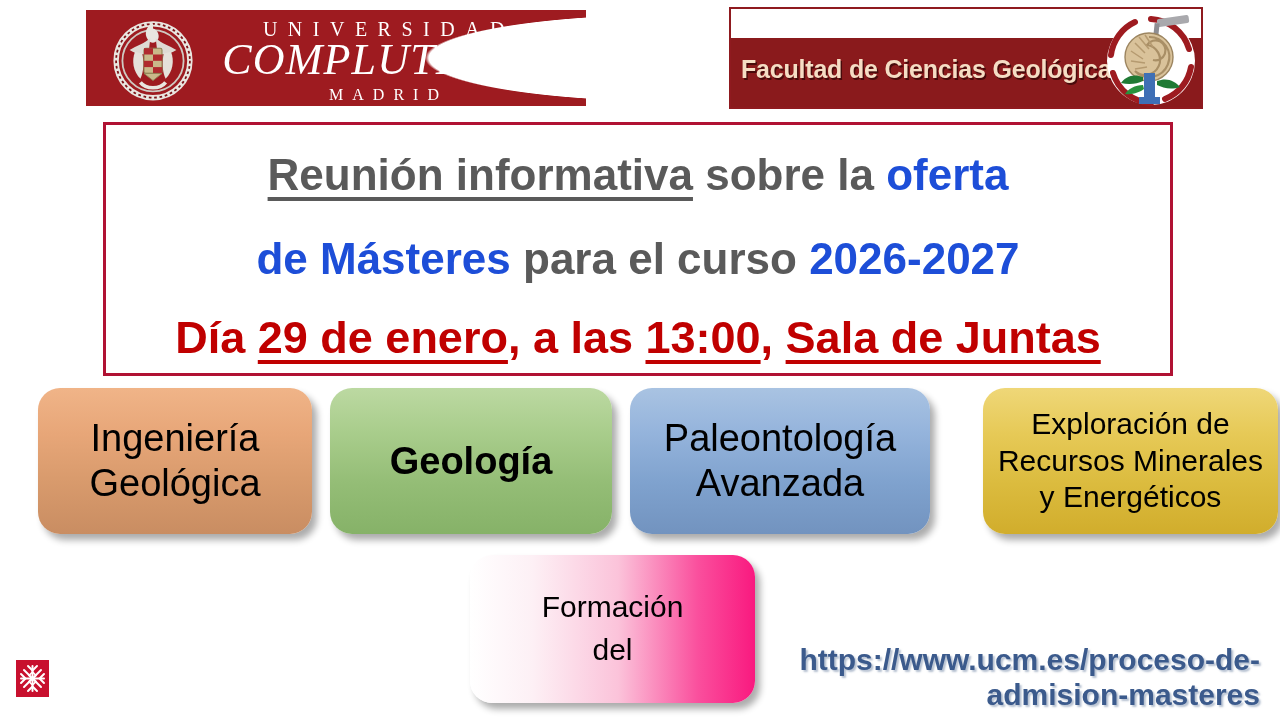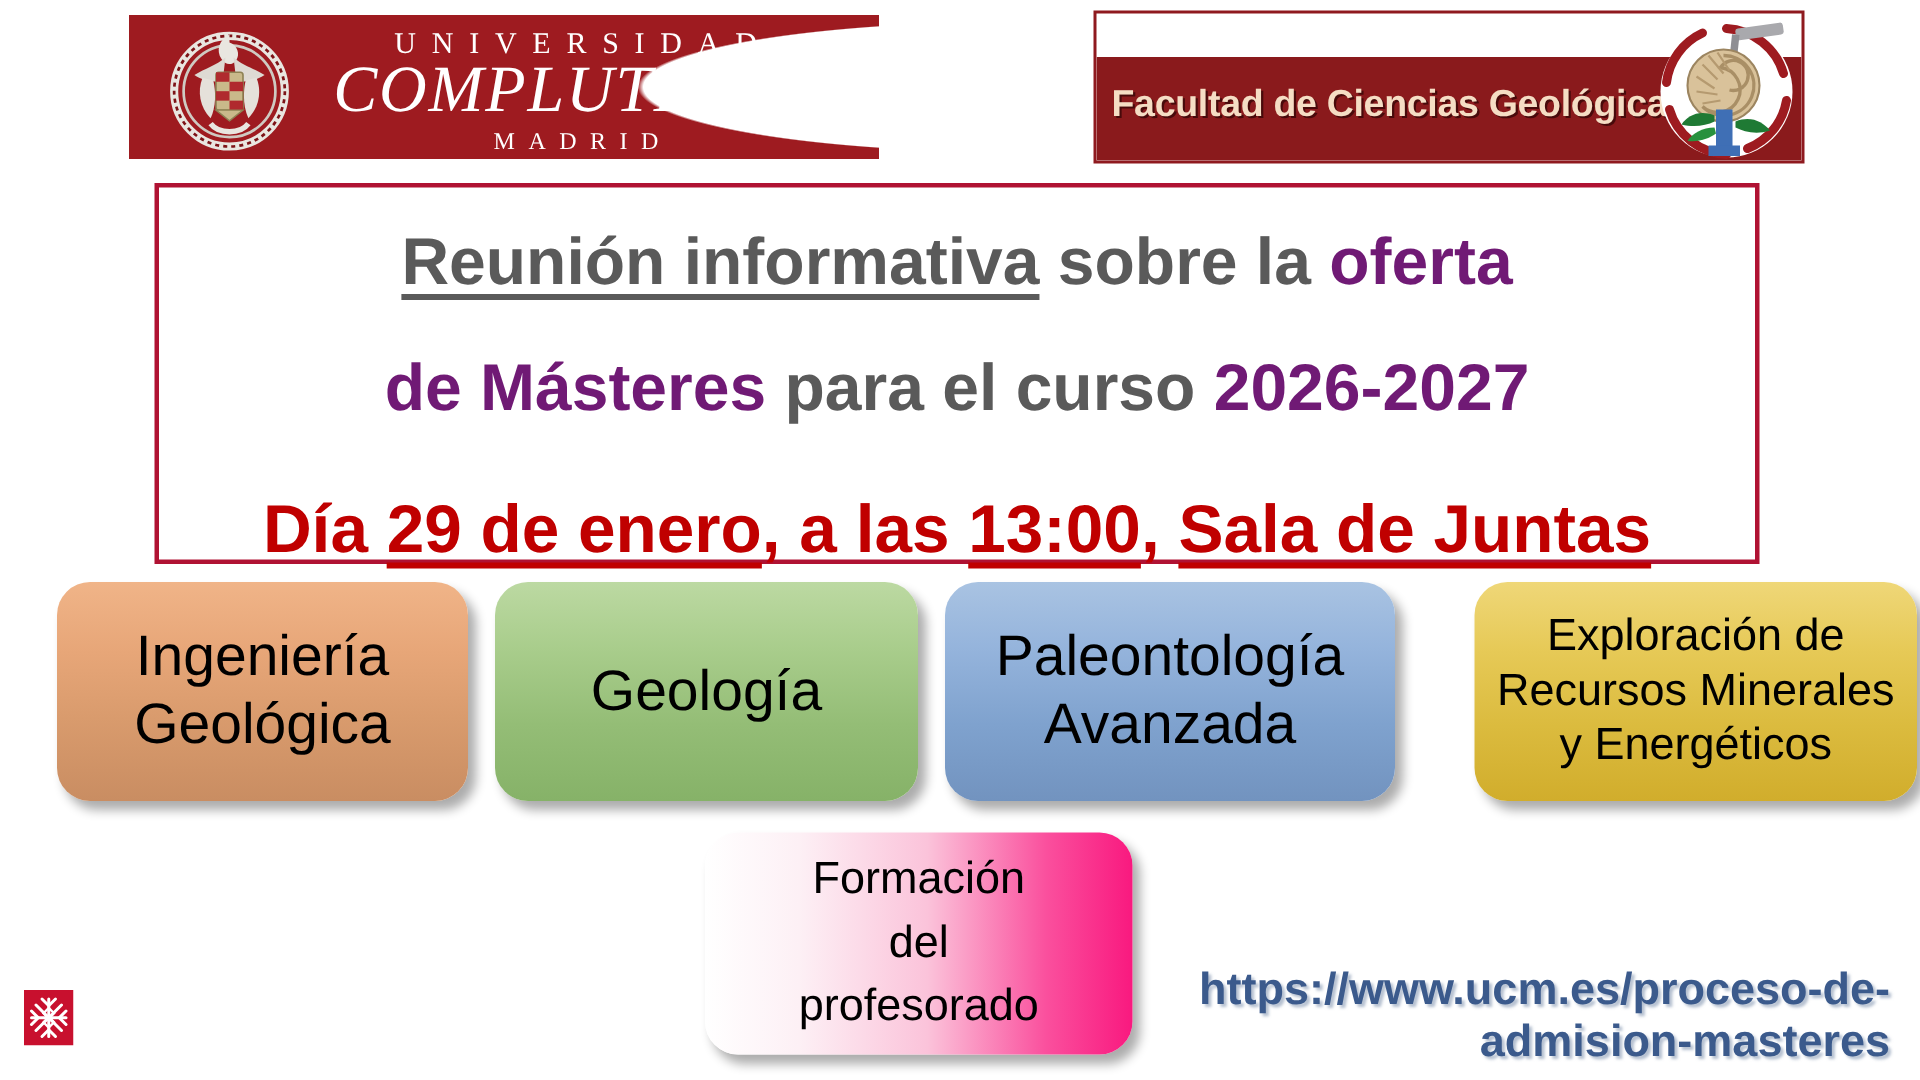--- a/index.html
+++ b/index.html
@@ -85,23 +85,23 @@
     padding: 16px 10px 10px 10px;
     text-align: center;
   }
   #announcement .ann-line {
     line-height: 1.08;
     white-space: nowrap;
     font-weight: bold;
   }
   #announcement .l1 { font-size: 44px; margin-top: 10px; }
   #announcement .l2 { font-size: 44px; margin-top: 36px; }
-  #announcement .l3 { font-size: 45px; margin-top: 47px; }
+  #announcement .l3 { font-size: 45px; margin-top: 32px; }
   .c-gray  { color: #5a5a5a; }
-  .c-green { color: #701a75; }
+  .c-green { color: #1d4ed8; }
   .c-red   { color: #c00000; }
   .u-gray  { text-decoration: underline; text-decoration-thickness: 4px;
              text-underline-offset: 7px; }
   .u-red   { text-decoration: underline; text-decoration-thickness: 4px;
              text-underline-offset: 7px; }
 
   
   .mbox {
     position: absolute;
     border-radius: 22px;
@@ -114,21 +114,21 @@
   .mbox .mlabel { padding: 0 8px; width: 100%; }
 
   #box-ing {
     left: 38px; top: 388px; width: 274px; height: 146px;
     background: linear-gradient(180deg, #f0b488 0%, #e7a678 32%, #d99b6d 62%, #c98d62 100%);
     font-size: 38px; line-height: 1.18;
   }
   #box-geo {
     left: 330px; top: 388px; width: 282px; height: 146px;
     background: linear-gradient(180deg, #bcd9a2 0%, #a9cd8c 30%, #94bd76 65%, #86b268 100%);
-    font-size: 38px; line-height: 1.18;
+    font-size: 38px; line-height: 1.18; font-weight: bold;
   }
   #box-pal {
     left: 630px; top: 388px; width: 300px; height: 146px;
     background: linear-gradient(180deg, #a9c3e2 0%, #95b4dc 30%, #7fa2ce 65%, #7293bf 100%);
     font-size: 38px; line-height: 1.18;
   }
   #box-exp {
     left: 955px; top: 388px; width: 295px; height: 146px;
     background: linear-gradient(180deg, #efd778 0%, #e6c956 32%, #dbbb3e 66%, #d1ad2c 100%);
     font-size: 30px; line-height: 1.22; margin-left: 28px;
@@ -249,21 +249,20 @@
       <span>Exploración de</span><br>
       <span>Recursos Minerales</span><br>
       <span>y Energéticos</span>
     </div>
   </div>
 
   <div class="mbox" id="box-form">
     <div class="mlabel">
       <span>Formación</span><br>
       <span>del</span><br>
-      <span>profesorado</span>
     </div>
   </div>
 
   <div id="url-text">
     <span>https://www.ucm.es/proceso-de-</span><br>
     <span>admision-masteres</span>
   </div>
 
   <div id="campus-logo">
     <svg class="mark" viewBox="0 0 33 37">

